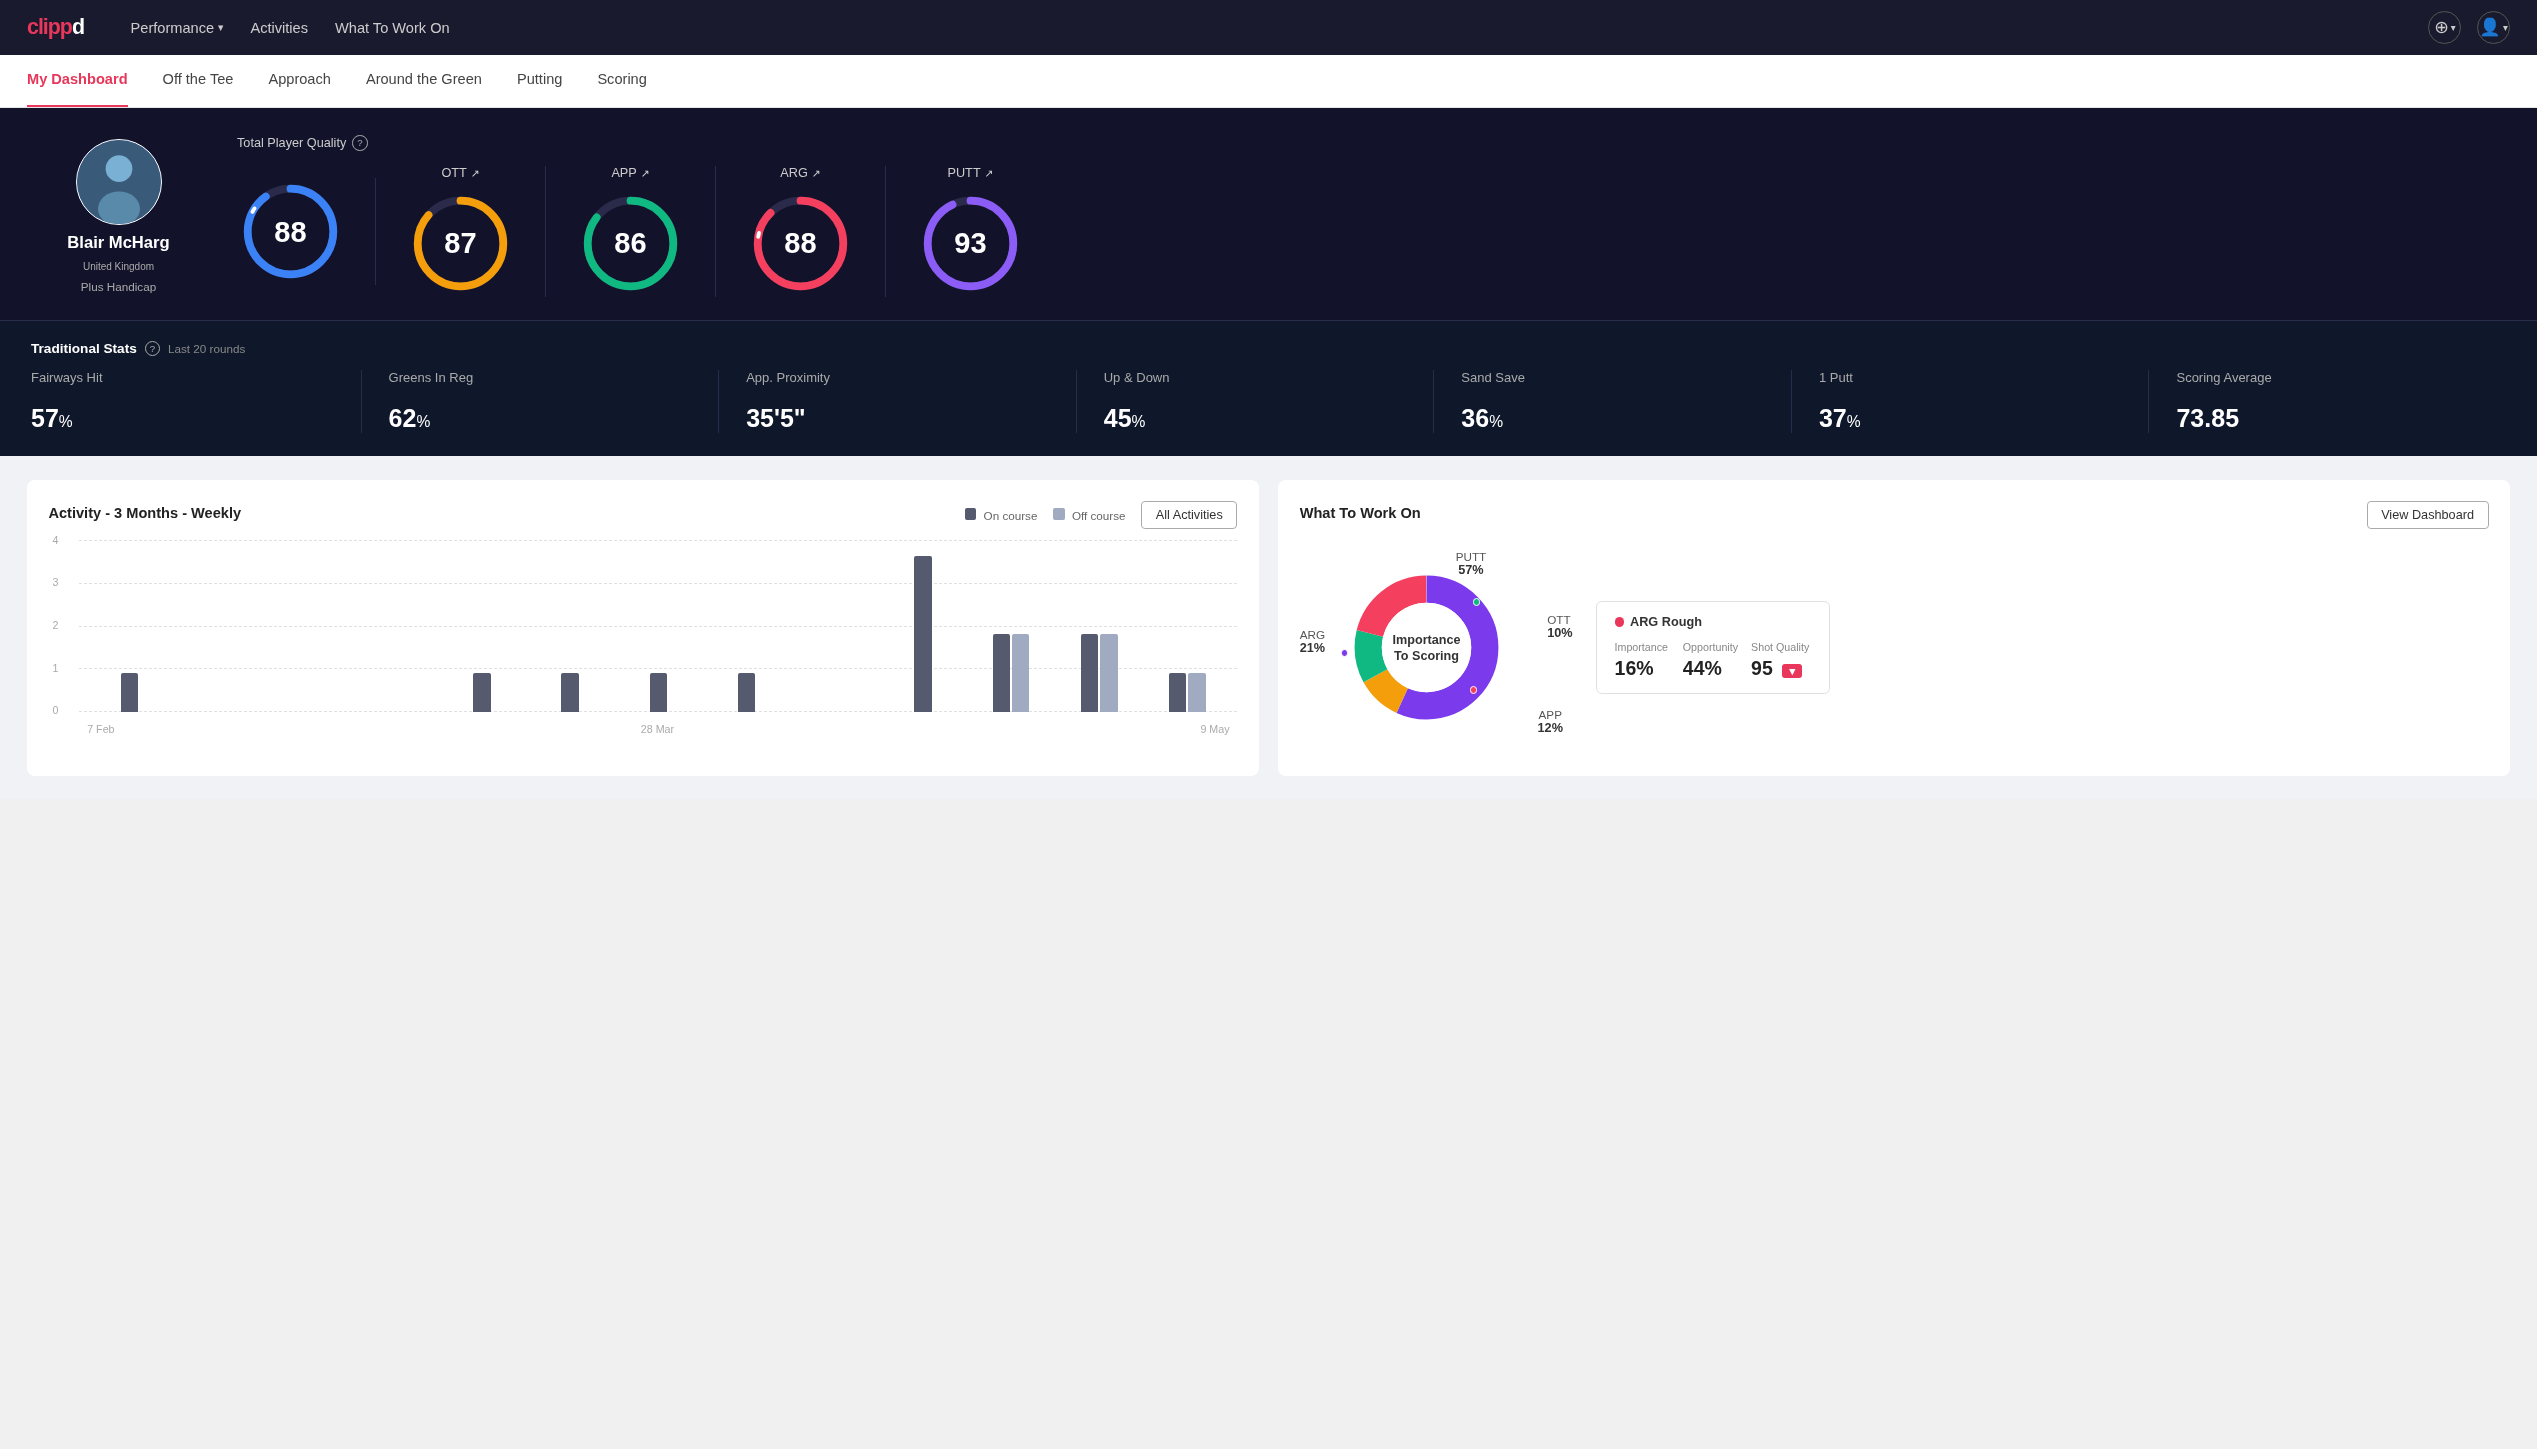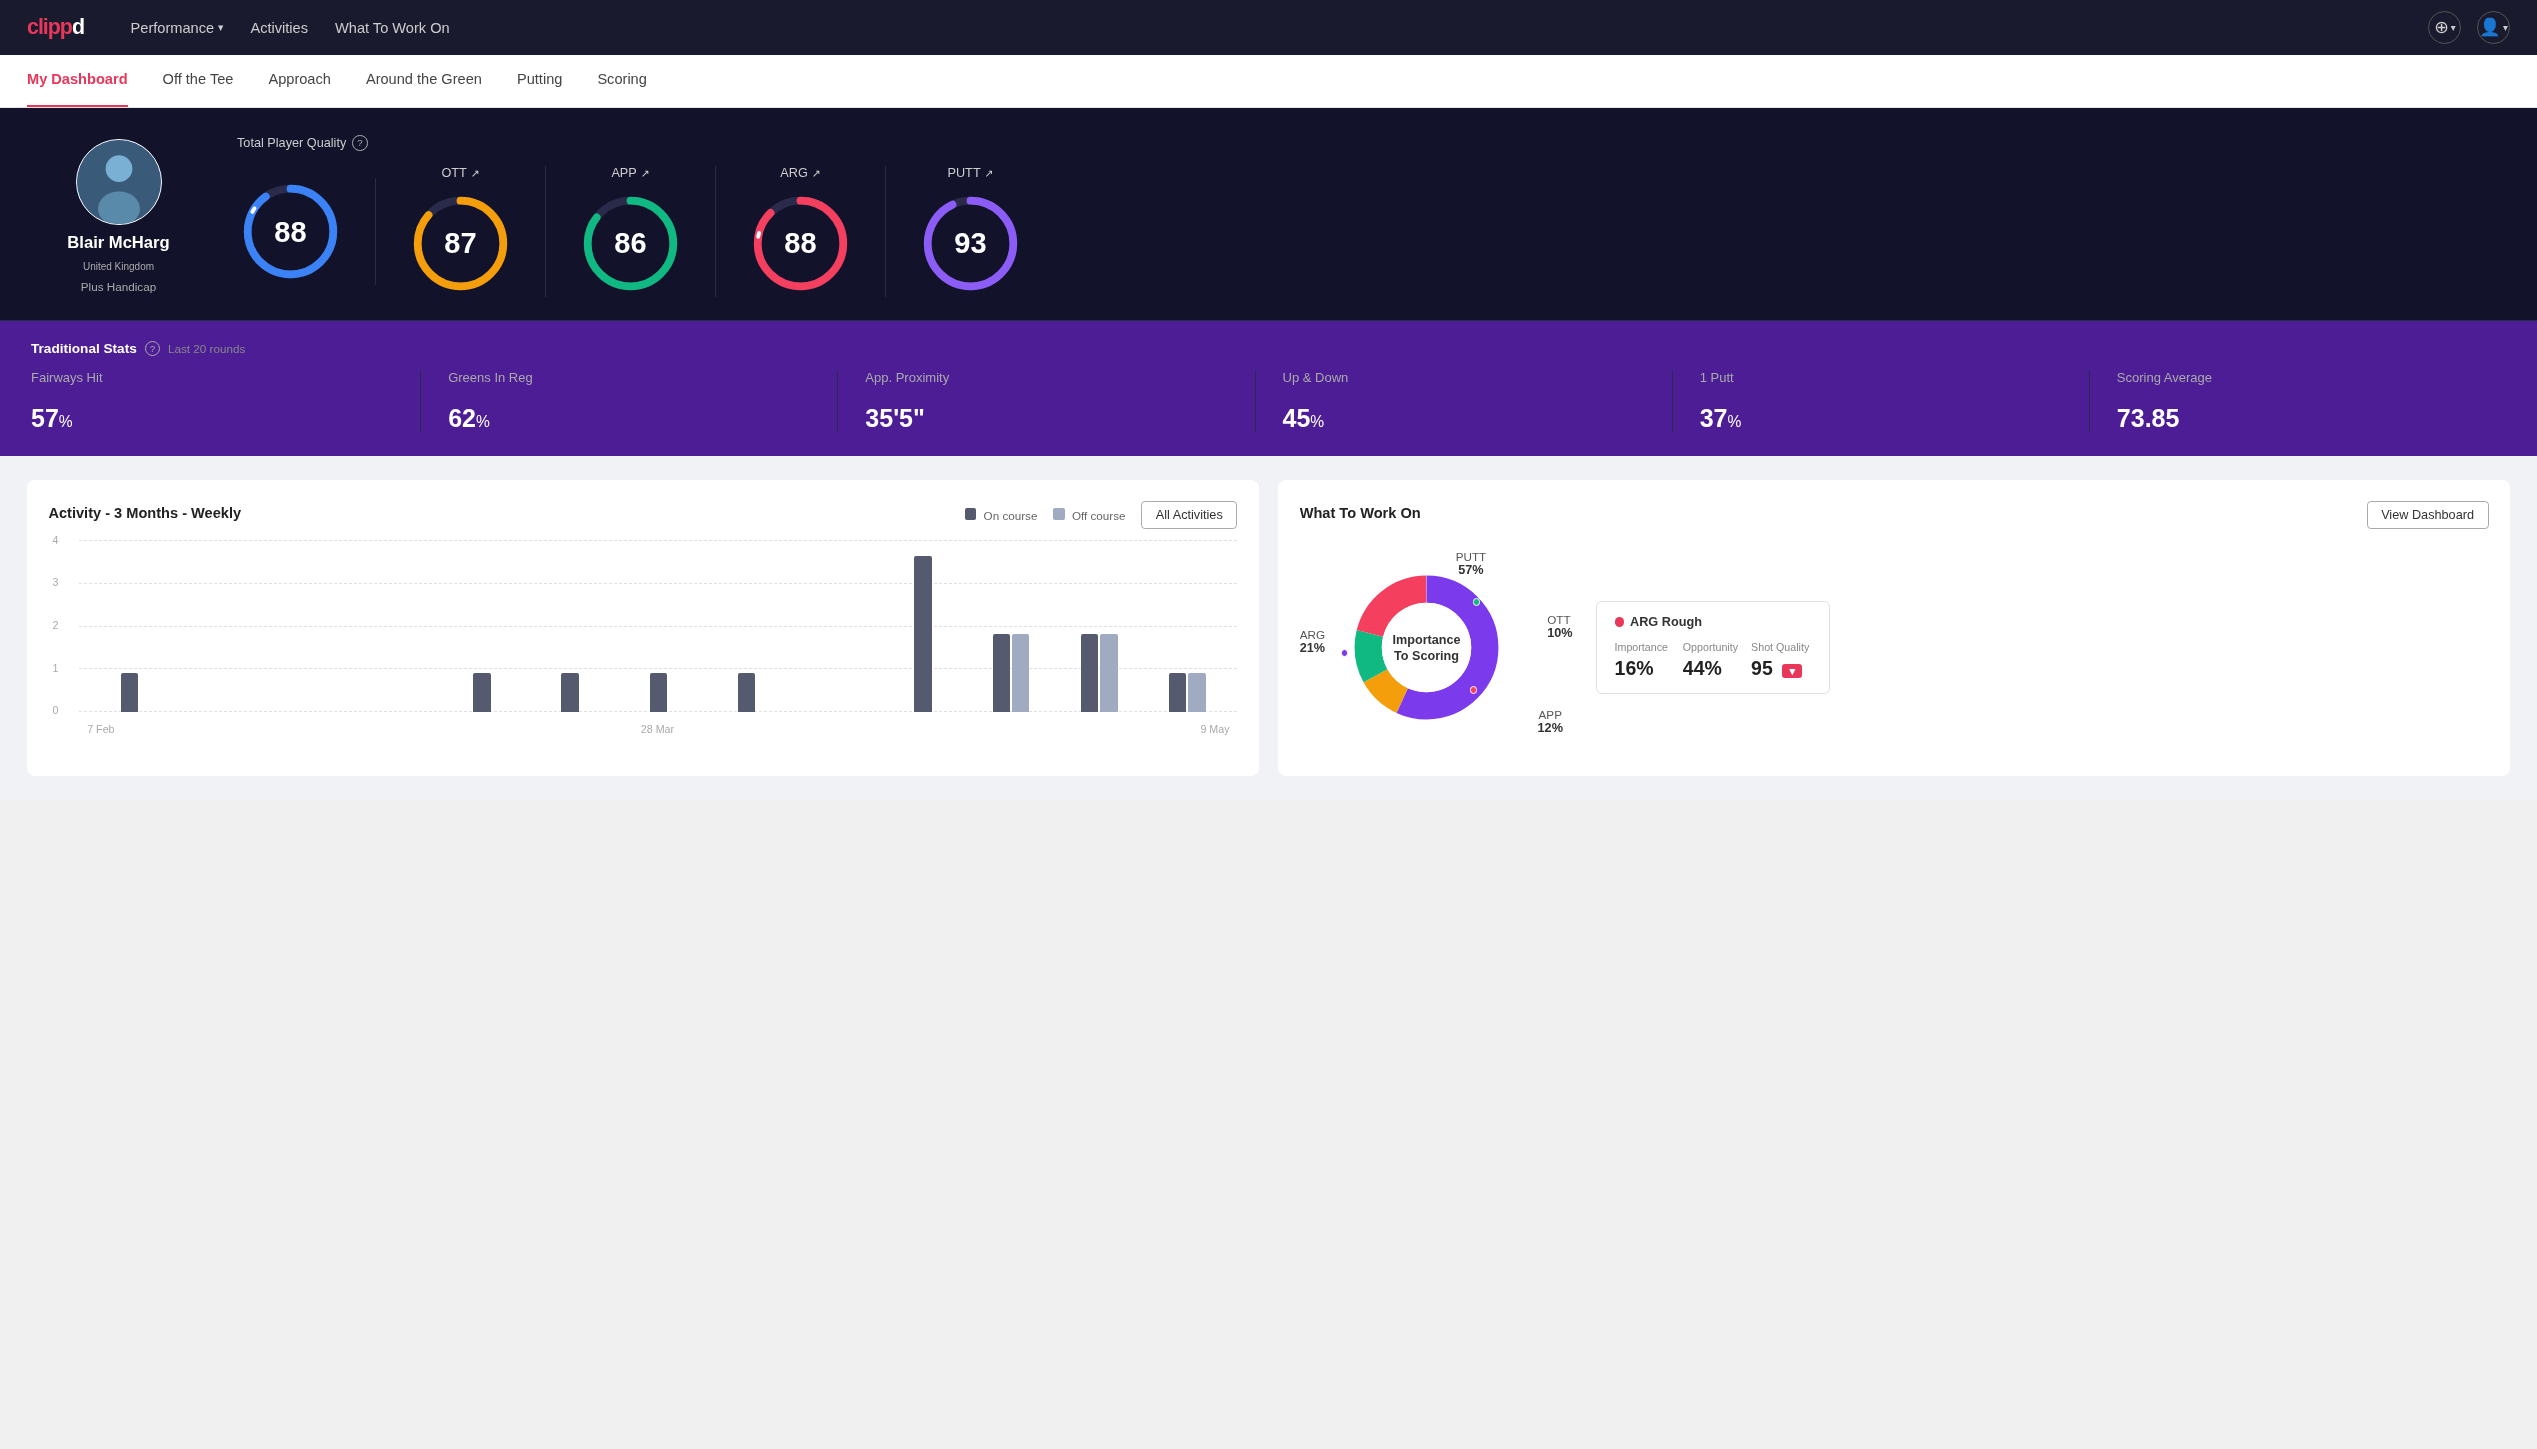--- a/index.html
+++ b/index.html
@@ -152,21 +152,21 @@
       position: absolute;
       top: 50%;
       left: 50%;
       transform: translate(-50%, -50%);
       font-size: 29px;
       font-weight: 700;
     }
 
     
     .trad-stats {
-      background: #4c1d95;
+      background: #0f172a;
       padding: 19.5px 31px 23.4px;
       border-top: 1px solid #2a2a4a;
     }
     .trad-header {
       display: flex;
       align-items: center;
       gap: 7.8px;
       margin-bottom: 13.6px;
     }
     .trad-title { font-size: 13.6px; font-weight: 600; color: #fff; }
@@ -505,20 +505,26 @@
         <span>35'5"</span>
       </div>
     </div>
     <div class="stat-col">
       <div class="stat-name">Up &amp; Down</div>
       <div class="stat-val">
         <span>45</span><span class="stat-unit">%</span>
       </div>
     </div>
     <div class="stat-col">
+      <div class="stat-name">Sand Save</div>
+      <div class="stat-val">
+        <span>36</span><span class="stat-unit">%</span>
+      </div>
+    </div>
+    <div class="stat-col">
       <div class="stat-name">1 Putt</div>
       <div class="stat-val">
         <span>37</span><span class="stat-unit">%</span>
       </div>
     </div>
     <div class="stat-col">
       <div class="stat-name">Scoring Average</div>
       <div class="stat-val">
         <span>73.85</span>
       </div>

